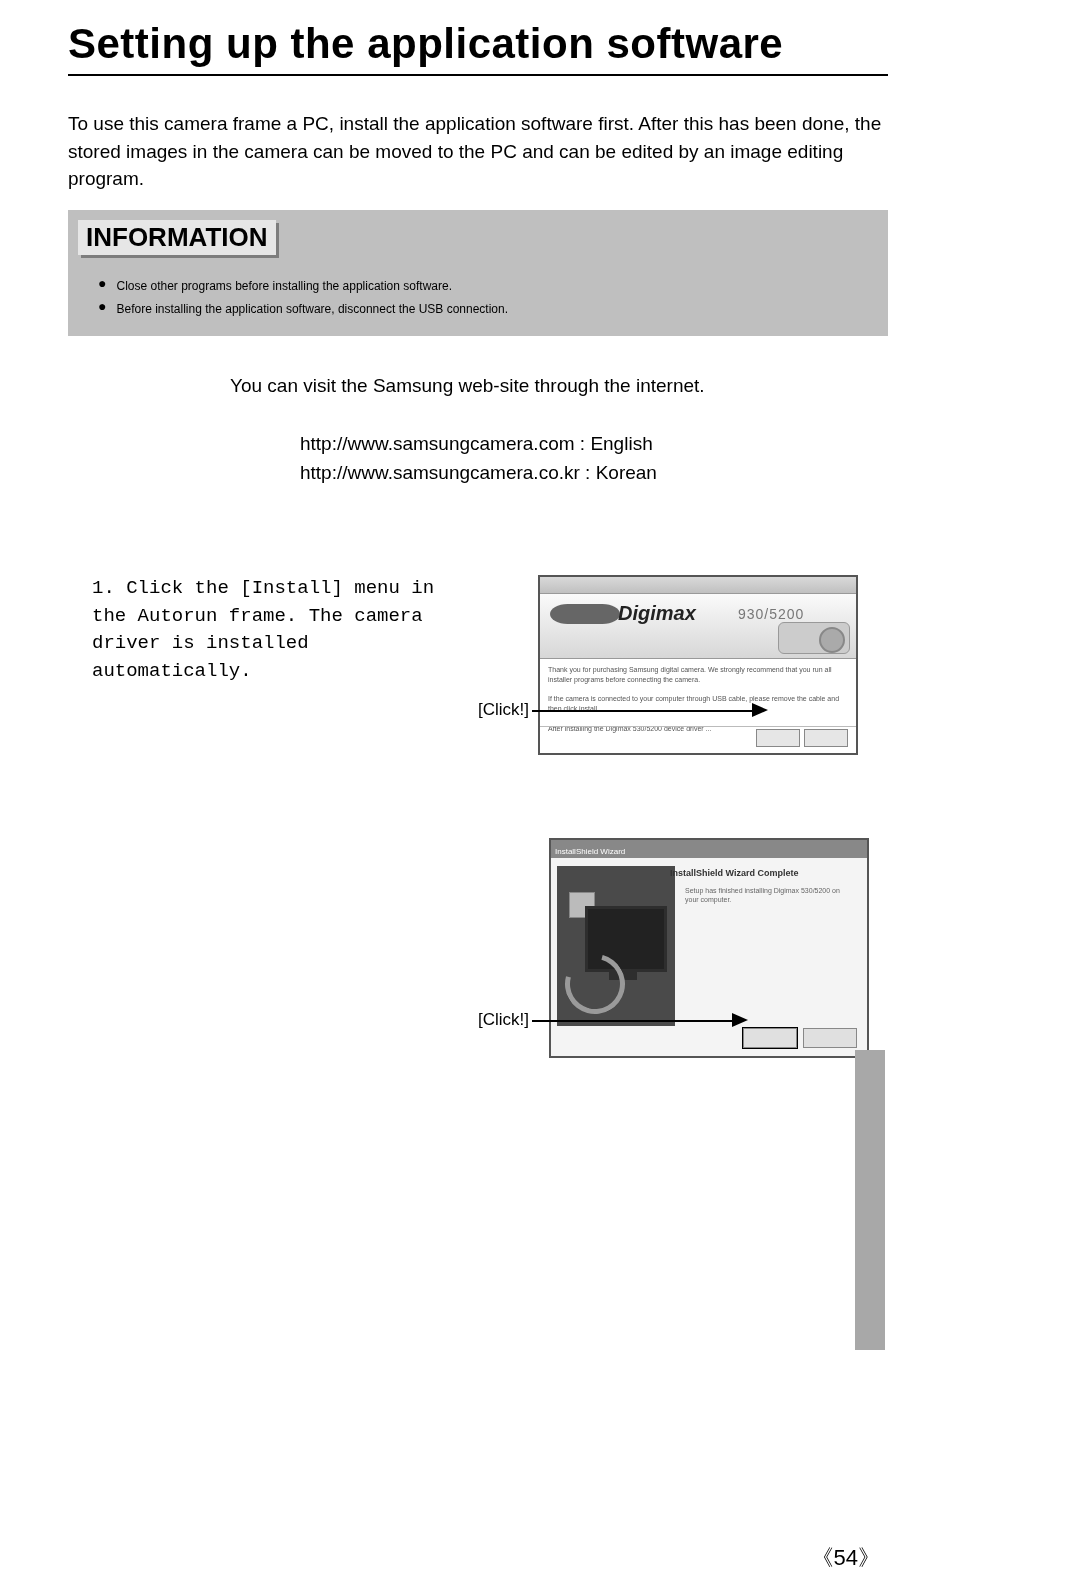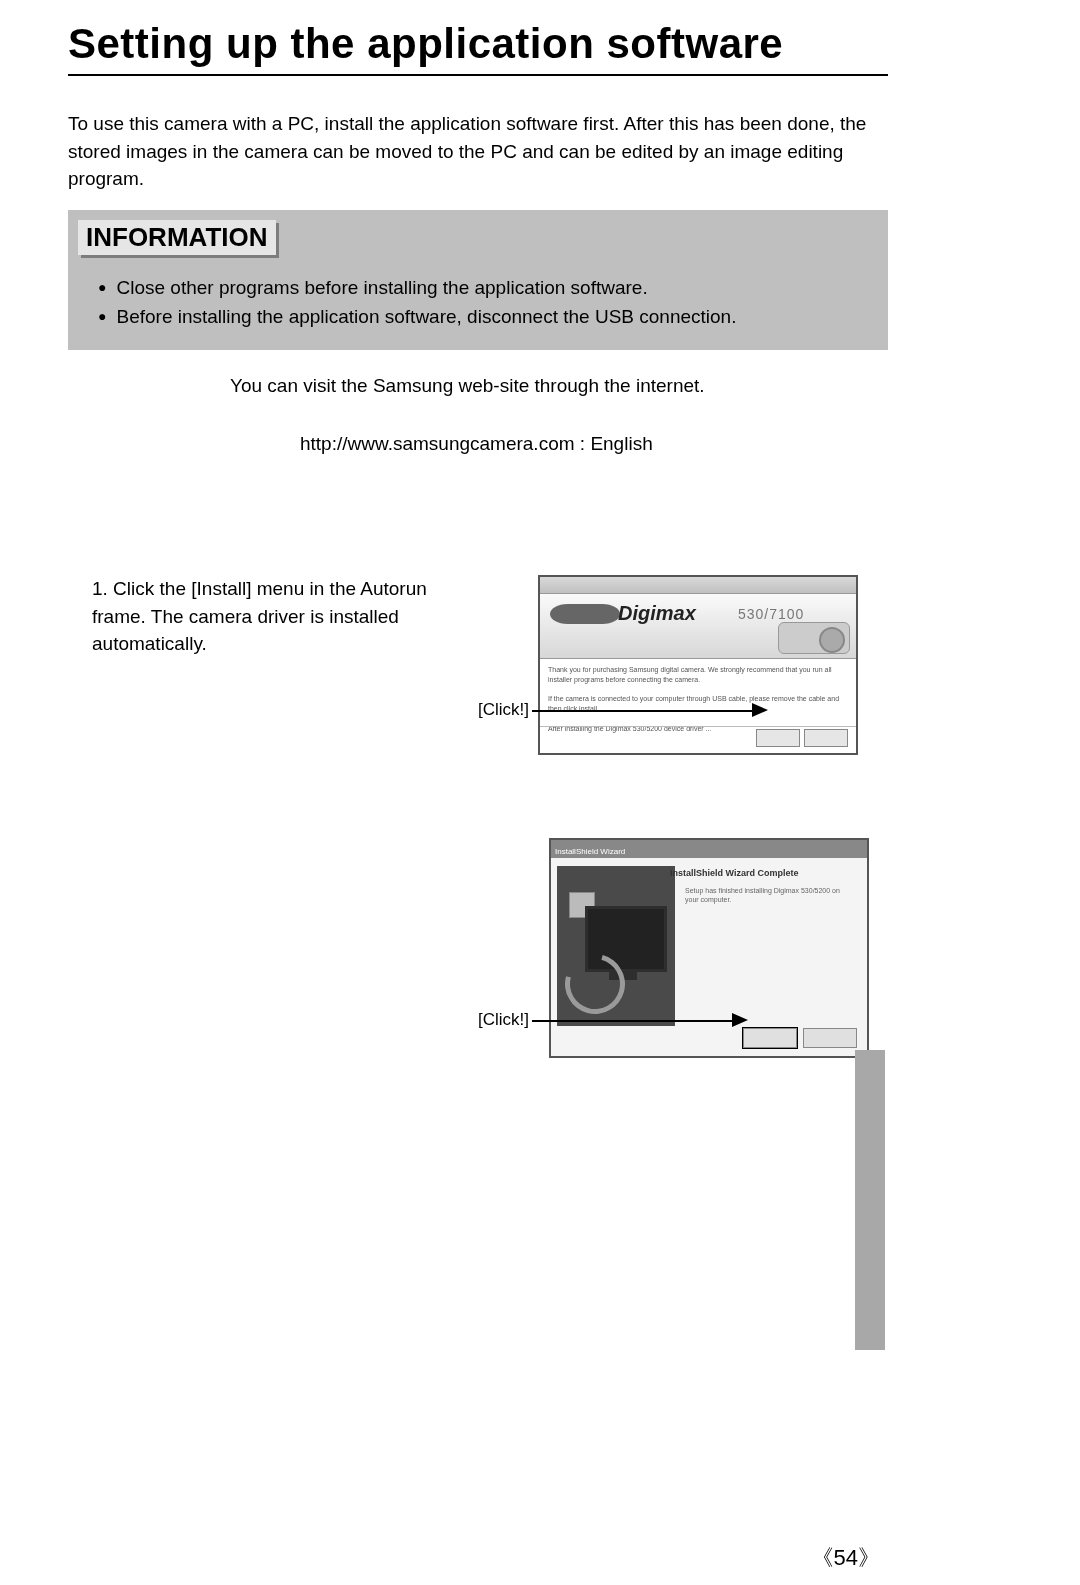--- a/index.html
+++ b/index.html
@@ -59,21 +59,21 @@
     padding: 2px 8px;
   }
   .info-heading {
     font-size: 26px;
     font-weight: bold;
   }
   .info-list {
     margin: 8px 20px 0 30px;
     padding: 0;
     list-style: none;
-    font-size: 19px;
+    font-size: 12px;
     line-height: 1.55;
   }
   .info-list li::before {
     content: "●";
     font-size: 14px;
     margin-right: 10px;
     vertical-align: 2px;
   }
   .visit {
     position: absolute;
@@ -88,20 +88,21 @@
     font-size: 19px;
     line-height: 1.5;
   }
 
   .step {
     position: absolute;
     left: 92px;
     width: 380px;
     font-size: 19px;
     line-height: 1.45;
+    font-family: Liberation Mono, monospace;
   }
   .step1 { top: 575px; }
   .step2 { top: 850px; }
 
   
   .shot1 {
     position: absolute;
     left: 538px;
     top: 575px;
     width: 320px;
@@ -302,45 +303,46 @@
 </style>
 </head>
 <body>
 
 <div class="page">
 
   <div class="content-band"></div>
 
   <div class="title">Setting up the application software</div>
 
-  <div class="intro">To use this camera with a PC, install the application software first. After this has been done, the stored images in the camera can be moved to the PC and can be edited by an image editing program.</div>
+  <div class="intro">To use this camera frame a PC, install the application software first. After this has been done, the stored images in the camera can be moved to the PC and can be edited by an image editing program.</div>
 
   <div class="info-box">
     <div class="info-heading-wrap">
       <div class="info-heading">INFORMATION</div>
     </div>
     <ul class="info-list">
       <li>Close other programs before installing the application software.</li>
       <li>Before installing the application software, disconnect the USB connection.</li>
     </ul>
   </div>
 
   <div class="visit">You can visit the Samsung web-site through the internet.</div>
   <div class="urls">
     <div>http://www.samsungcamera.com : English</div>
+    <div>http://www.samsungcamera.co.kr : Korean</div>
   </div>
 
   <div class="step step1">1. Click the [Install] menu in the Autorun frame. The camera driver is installed automatically.</div>
 
   <div class="shot1">
     <div class="titlebar"></div>
     <div class="banner">
       <div class="samsung-pill"></div>
       <div class="digimax">Digimax</div>
-      <div class="model">530/7100</div>
+      <div class="model">930/5200</div>
       <div class="camera"></div>
     </div>
     <div class="body">
       Thank you for purchasing Samsung digital camera. We strongly recommend that you run all installer programs before connecting the camera.<br><br>
       If the camera is connected to your computer through USB cable, please remove the cable and then click install.<br><br>
       After installing the Digimax 530/5200 device driver ...
     </div>
     <div class="footer-bar"></div>
     <div class="ok-btn"></div>
     <div class="cancel-btn"></div>

